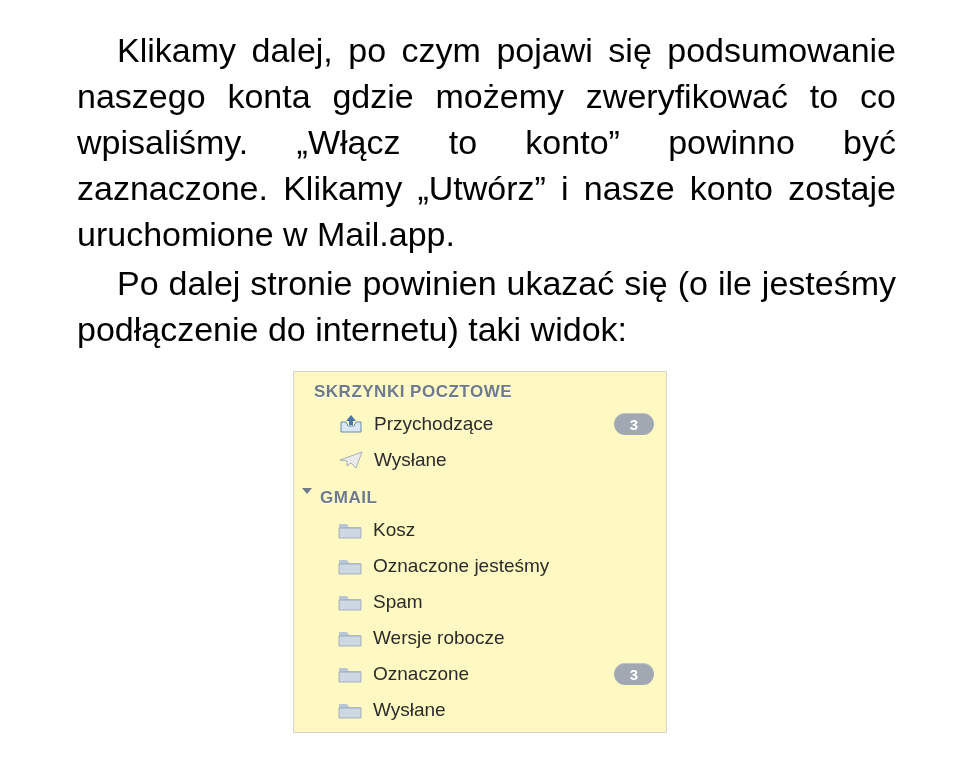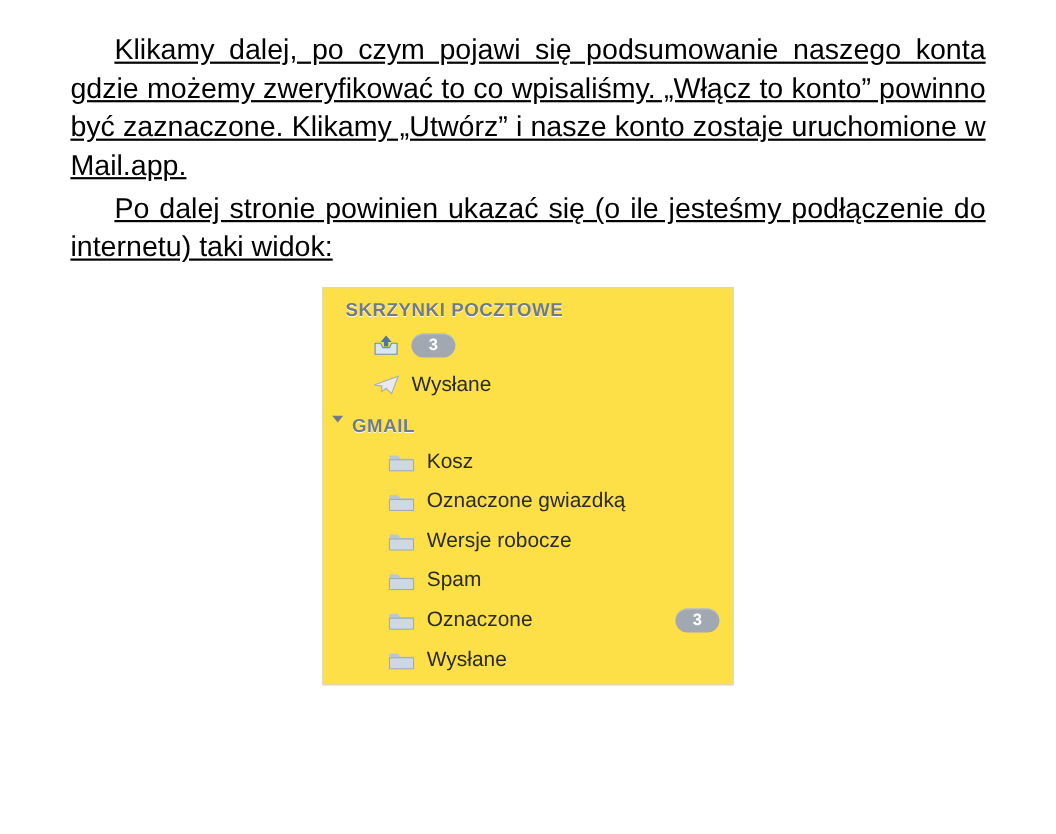--- a/index.html
+++ b/index.html
@@ -8,40 +8,39 @@
     width: 960px;
     background: #fff;
     font-family: "Myriad Pro", "Segoe UI", "Helvetica Neue", Arial, sans-serif;
   }
   .page {
     width: 960px;
     padding: 28px 64px 40px 64px;
     box-sizing: border-box;
   }
   .prose p {
-    margin: 0 0 4px 0;
-    font-size: 26px;
+    margin: 0 0 4px 13px;
+    font-size: 34px;
     line-height: 1.35;
     color: #000;
     text-align: justify;
     text-justify: inter-word;
-    text-decoration: underline;
   }
   .prose p.indent {
     text-indent: 40px;
   }
   .sidebar-wrap {
     display: flex;
     justify-content: center;
     margin-top: 18px;
   }
   .sidebar {
     width: 372px;
     border: 1px solid #d8d4ce;
-    background: #fde047;
+    background: #fef9c3;
     padding-bottom: 4px;
     font-family: "Lucida Grande", "Helvetica Neue", Arial, sans-serif;
   }
   .section-head {
     color: #6f7b88;
     font-weight: 700;
     font-size: 17px;
     padding: 10px 12px 4px 20px;
     text-shadow: 0 1px 0 #fff;
     letter-spacing: 0.5px;
@@ -49,21 +48,21 @@
   .row {
     display: flex;
     align-items: center;
     gap: 10px;
     padding: 2px 12px 2px 44px;
     font-size: 19px;
     color: #2b2b2b;
     height: 32px;
   }
   .row.parent { padding-left: 24px; }
-  .row.child  { padding-left: 58px; justify-content: space-between; }
+  .row.child  { padding-left: 43px; justify-content: space-between; }
   .tri {
     width: 0; height: 0;
     border-top: 6px solid #6f7b88;
     border-left: 5px solid transparent;
     border-right: 5px solid transparent;
     margin-right: 2px;
     flex: 0 0 auto;
   }
   .icon {
     width: 26px; height: 24px;
@@ -116,20 +115,21 @@
 
       <div class="section-head">SKRZYNKI POCZTOWE</div>
 
       <div class="row">
         <span class="icon">
           <svg class="inbox-svg" width="26" height="24" viewBox="0 0 26 24">
             <path class="tray" d="M3 10 L8 10 L10 14 L16 14 L18 10 L23 10 L23 20 L3 20 Z"></path>
             <polygon class="arrow" points="13,3 18,9 15,9 15,13 11,13 11,9 8,9"></polygon>
           </svg>
         </span>
+        <span class="label">Przychodzące</span>
         <span class="badge">3</span>
       </div>
 
       <div class="row">
         <span class="icon">
           <svg class="plane-svg" width="26" height="24" viewBox="0 0 26 24">
             <polygon points="2,12 24,4 18,20 13,15 9,18 9,13"></polygon>
           </svg>
         </span>
         <span class="label">Wysłane</span>
@@ -151,41 +151,41 @@
         <span class="label">Kosz</span>
       </div>
 
       <div class="row child">
         <span class="icon">
           <svg class="folder-svg" width="26" height="22" viewBox="0 0 26 22">
             <path class="back" d="M2 5 L10 5 L12 8 L24 8 L24 19 L2 19 Z"></path>
             <path class="front" d="M2 9 L24 9 L24 19 L2 19 Z"></path>
           </svg>
         </span>
-        <span class="label">Oznaczone gwiazdką</span>
+        <span class="label">Oznaczone jesteśmy</span>
+      </div>
+
+      <div class="row child">
+        <span class="icon">
+          <svg class="folder-svg" width="26" height="22" viewBox="0 0 26 22">
+            <path class="back" d="M2 5 L10 5 L12 8 L24 8 L24 19 L2 19 Z"></path>
+            <path class="front" d="M2 9 L24 9 L24 19 L2 19 Z"></path>
+          </svg>
+        </span>
+        <span class="label">Spam</span>
       </div>
 
       <div class="row child">
         <span class="icon">
           <svg class="folder-svg" width="26" height="22" viewBox="0 0 26 22">
             <path class="back" d="M2 5 L10 5 L12 8 L24 8 L24 19 L2 19 Z"></path>
             <path class="front" d="M2 9 L24 9 L24 19 L2 19 Z"></path>
           </svg>
         </span>
         <span class="label">Wersje robocze</span>
-      </div>
-
-      <div class="row child">
-        <span class="icon">
-          <svg class="folder-svg" width="26" height="22" viewBox="0 0 26 22">
-            <path class="back" d="M2 5 L10 5 L12 8 L24 8 L24 19 L2 19 Z"></path>
-            <path class="front" d="M2 9 L24 9 L24 19 L2 19 Z"></path>
-          </svg>
-        </span>
-        <span class="label">Spam</span>
       </div>
 
       <div class="row child">
         <span class="icon">
           <svg class="folder-svg" width="26" height="22" viewBox="0 0 26 22">
             <path class="back" d="M2 5 L10 5 L12 8 L24 8 L24 19 L2 19 Z"></path>
             <path class="front" d="M2 9 L24 9 L24 19 L2 19 Z"></path>
           </svg>
         </span>
         <span class="label">Oznaczone</span>

